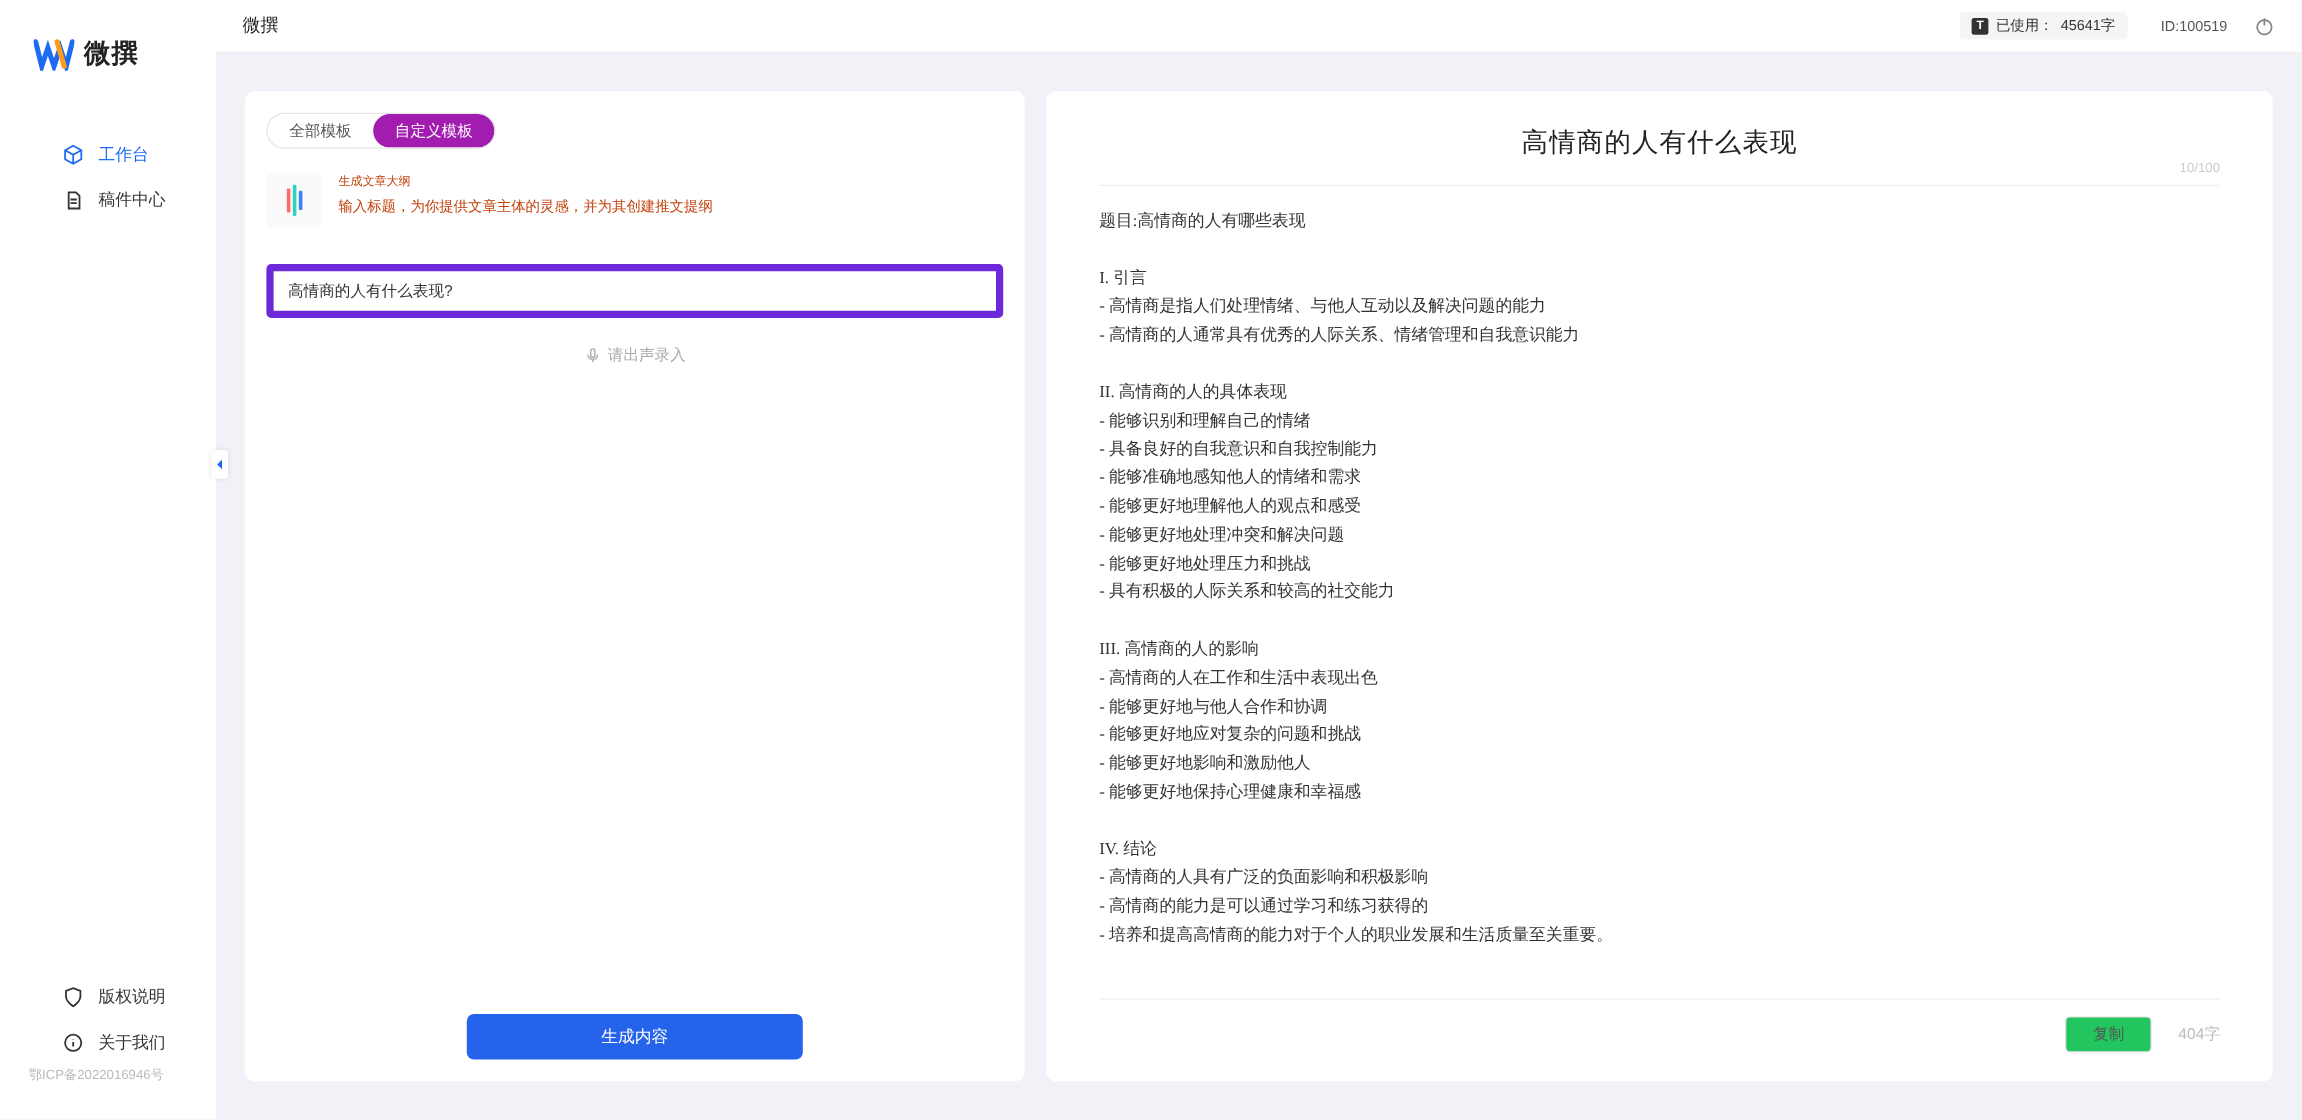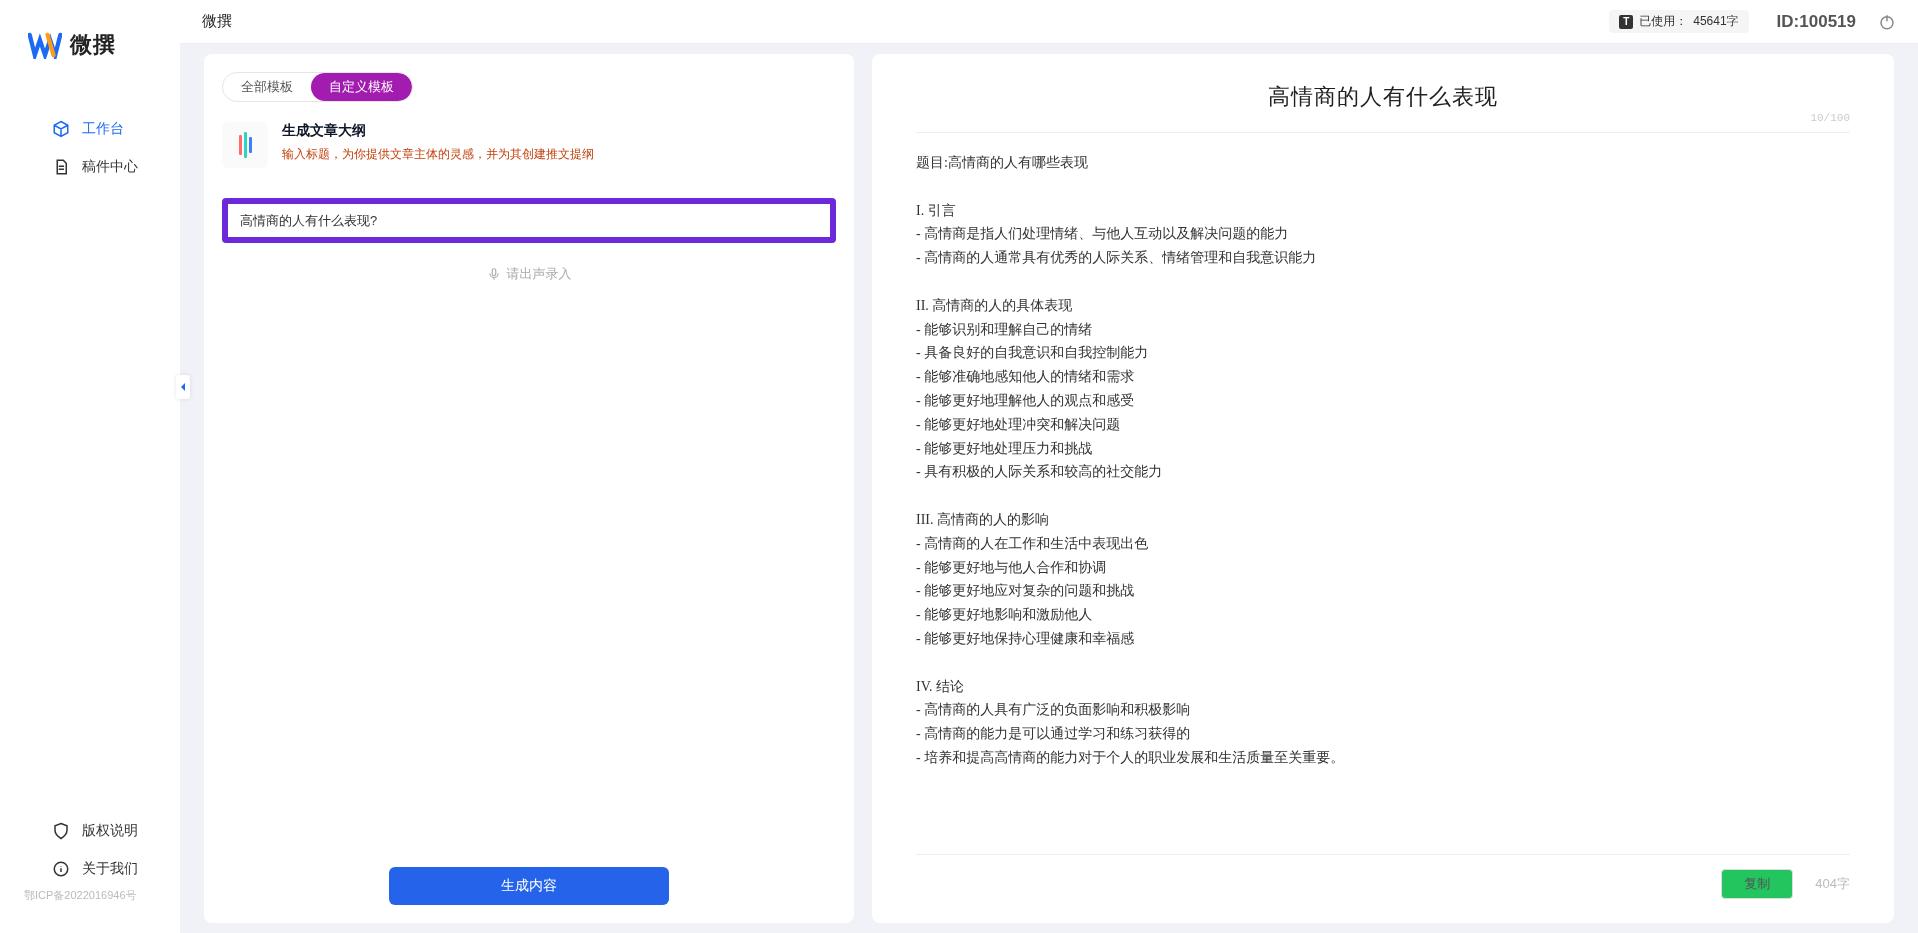--- a/index.html
+++ b/index.html
@@ -24,54 +24,54 @@
 .collapse-handle { position: absolute; right: -10px; top: 375px; width: 14px; height: 24px; background: #fff; border-radius: 3px; display:flex; align-items:center; justify-content:center; box-shadow: 0 0 4px rgba(0,0,0,.1); cursor:pointer;}
 .collapse-handle svg { width: 10px; height: 10px; fill: #1d6bf3; }
 
 .main { flex: 1; display: flex; flex-direction: column; }
 
 .topbar { height: 44px; display: flex; align-items: center; padding: 0 22px; background: #fff; border-bottom: 1px solid #eee; }
 .topbar-title { font-size: 15px; color: #222; font-weight: 500; }
 .topbar-spacer { flex: 1; }
 .usage-badge { display: flex; align-items: center; gap: 6px; padding: 3px 10px; border-radius: 4px; background: #f5f5f5; font-size: 12px; color: #333; margin-right: 28px; }
 .usage-badge .t-icon { width: 14px; height: 14px; background:#333; color:#fff; border-radius:2px; display:flex; align-items:center; justify-content:center; font-size:10px; font-weight:700;}
-.user-id { font-size: 17px; color: #555; margin-right: 22px; font-weight: bold; }
+.user-id { font-size: 12px; color: #555; margin-right: 22px; }
 .power-icon { width: 18px; height: 18px; color: #888; cursor: pointer; }
 
-.content { flex: 1; display: flex; gap: 18px; padding: 10px 24px; }
+.content { flex: 1; display: flex; gap: 18px; padding: 32px 24px; }
 
 .panel { background: #fff; border-radius: 8px; display: flex; flex-direction: column; }
 .left-panel { width: 650px; padding: 18px 0; }
 .right-panel { flex: 1; padding: 28px 44px 24px; position: relative; }
 
 .tabs { display: flex; gap: 0; border: 1px solid #e5e5e5; border-radius: 18px; width: fit-content; margin-left: 18px; overflow:hidden; }
 .tab { padding: 5px 18px; font-size: 13px; color: #555; cursor: pointer; }
 .tab.active { background: #a21caf; color: #fff; border-radius: 18px; }
 
 .template-card { display: flex; gap: 14px; padding: 20px 18px 10px; }
 .template-icon { width: 46px; height: 46px; border-radius: 6px; background: #fafafa; display:flex; align-items:center; justify-content:center; }
 .template-icon .bar { width: 3px; margin: 0 1px; border-radius: 1px; }
 .template-info { flex: 1; }
-.template-name { font-size: 14px; font-weight: 700; color: #0f172a; margin-bottom: 6px; }
+.template-name { font-size: 10px; font-weight: 400; color: #c2410c; margin-bottom: 6px; }
 .template-desc { font-size: 12px; color: #c2410c; }
 
 .field-block { padding: 20px 18px 0; }
 .field-header { display: flex; justify-content: space-between; align-items: center; margin-bottom: 10px; }
 .field-label { font-size: 13px; color: #444; }
 .field-count { font-size: 12px; color: #bbb; }
 .field-input { width: 100%; border: 6px solid #6d28d9; border-radius: 4px; padding: 9px 12px; font-size: 13px; color: #333; outline:none; }
 
 .voice-row { display:flex; align-items:center; justify-content:center; gap:6px; margin-top: 22px; color:#aaa; font-size:13px; cursor:pointer;}
 .voice-row svg { width:14px; height:14px; }
 
 .generate-footer { margin-top: auto; padding: 12px 18px 0; display:flex; justify-content:center; }
 .generate-btn { width: 280px; padding: 10px 0; background: #2563eb; color:#fff; border:none; border-radius: 6px; font-size: 14px; cursor:pointer; }
 
 .output-title { text-align: center; font-size: 22px; font-family: "SimSun", serif; color: #222; margin-bottom: 6px; letter-spacing: 1px; }
-.title-count { position:absolute; right:44px; top:58px; font-size:11px; color:#ccc;font-family:Liberation Mono, monospace; }
+.title-count { position:absolute; right:44px; top:58px; font-size:11px; color:#ccc; }
 .divider { height:1px; background:#eee; margin: 14px 0 18px; }
 .output-body { font-size: 14px; color: #333; line-height: 1.7; white-space: pre-line; font-family: "SimSun","Microsoft YaHei",serif; }
 
 .output-footer { position:absolute; bottom:24px; left:44px; right:44px; display:flex; align-items:center; justify-content:flex-end; gap:22px; border-top:1px solid #eee; padding-top:14px;}
 .copy-btn { padding: 5px 22px; border:1px solid #ddd; border-radius:4px; font-size:13px; color:#555; background:#22c55e; cursor:pointer; }
 .char-count { font-size:13px; color:#bbb; }
 </style>
 </head>
 <body>
 

